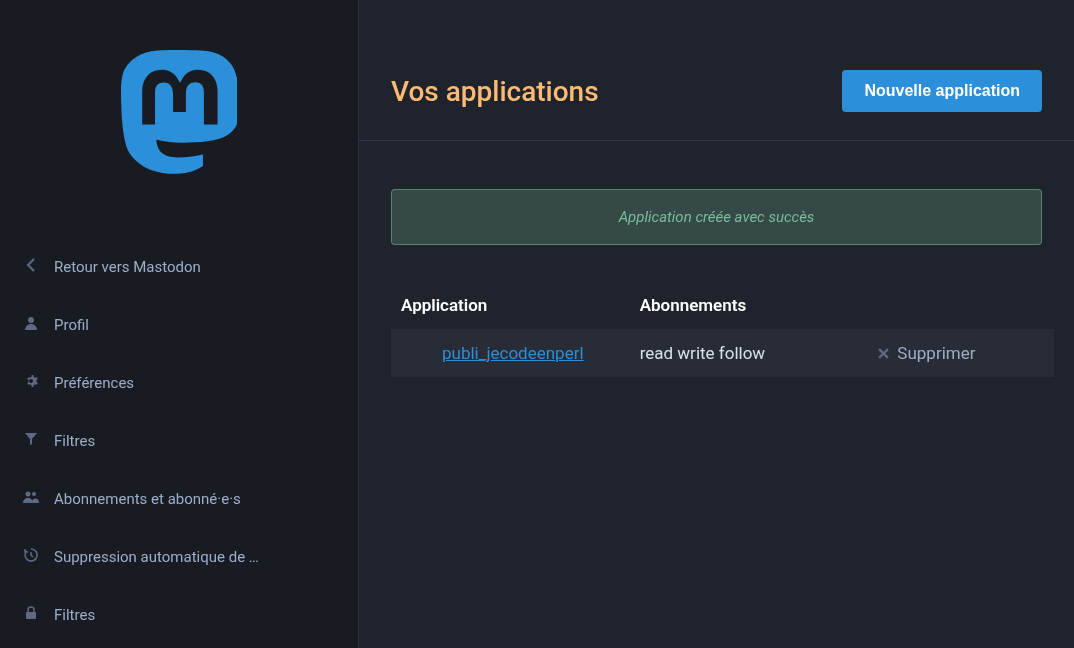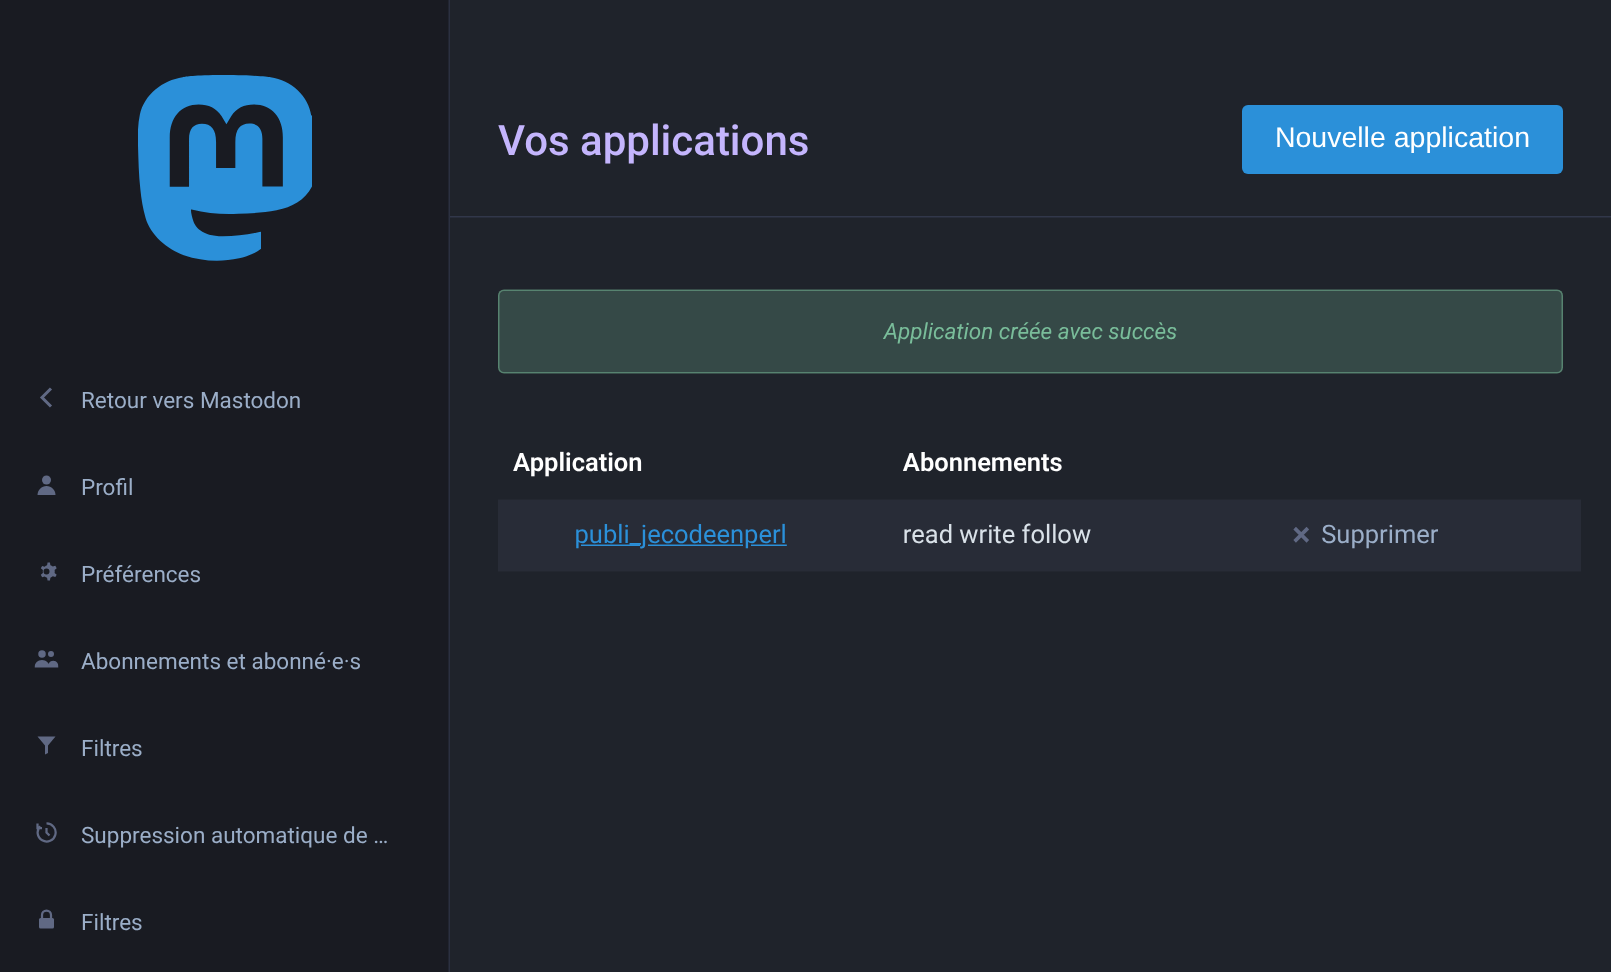--- a/index.html
+++ b/index.html
@@ -10,21 +10,21 @@
     body {
       font-family: -apple-system, BlinkMacSystemFont, "Segoe UI", Roboto, sans-serif;
       background: #191b22;
       color: #d9e1e8;
       width: 1074px;
       height: 648px;
       overflow: hidden;
       display: flex;
     }
     .sidebar {
-      width: 300px;
+      width: 359px;
       background: #191b22;
       border-right: 1px solid #2b3040;
       display: flex;
       flex-direction: column;
       overflow-y: auto;
     }
     .logo-area {
       padding: 50px 0 60px 0;
       display: flex;
       justify-content: center;
@@ -65,28 +65,28 @@
     .header-row {
       display: flex;
       align-items: center;
       justify-content: space-between;
       padding: 70px 32px 28px 32px;
       border-bottom: 1px solid #31374a;
     }
     .page-title {
       font-size: 28px;
       font-weight: 500;
-      color: #c4b5fd;
+      color: #fdba74;
     }
     .primary-btn {
       background: #2b90d9;
       color: #ffffff;
       border: none;
-      font-size: 19px;
-      font-weight: 400;
+      font-size: 16px;
+      font-weight: 700;
       padding: 12px 22px;
       border-radius: 4px;
       cursor: pointer;
     }
     .content-area {
       padding: 48px 32px 32px 20px;
     }
     .flash {
       background: rgba(121, 189, 154, 0.25);
       border: 1px solid rgba(121, 189, 154, 0.5);
@@ -173,36 +173,36 @@
       <span class="sidebar-icon">
         <svg width="14" height="14" viewBox="0 0 14 14">
             <path d="M7 9a2 2 0 100-4 2 2 0 000 4z M12.5 7a5.5 5.5 0 01-.1 1l1.4 1.1-.9 1.6-1.7-.5c-.5.4-1 .7-1.6.9L9.3 13H7.7l-.3-1.8c-.6-.2-1.1-.5-1.6-.9l-1.7.5-.9-1.6L4.6 8a5.5 5.5 0 010-2L3.2 4.9l.9-1.6 1.7.5c.5-.4 1-.7 1.6-.9L7.7 1h1.6l.3 1.8c.6.2 1.1.5 1.6.9l1.7-.5.9 1.6L12.4 6c.1.3.1.7.1 1z" fill="currentColor"></path>
           </svg>
       </span>
       <span class="sidebar-label">Préférences</span>
     </a>
 
     <a class="sidebar-item">
       <span class="sidebar-icon">
+        <svg width="14" height="14" viewBox="0 0 14 14">
+            <path d="M1 1h12L8 7v5l-2 1V7L1 1z" fill="currentColor"></path>
+          </svg>
+      </span>
+      <span class="sidebar-label">Filtres</span>
+    </a>
+
+    <a class="sidebar-item">
+      <span class="sidebar-icon">
         <svg width="16" height="14" viewBox="0 0 16 12">
             <circle cx="5" cy="3" r="2.5" fill="currentColor"></circle>
             <circle cx="11" cy="3" r="2" fill="currentColor"></circle>
             <path d="M0 12c0-3 2.2-5 5-5s5 2 5 5M9 12c0-2.5 1-4.5 3.5-4.5S16 9.5 16 12" fill="currentColor"></path>
           </svg>
       </span>
       <span class="sidebar-label">Abonnements et abonné·e·s</span>
-    </a>
-
-    <a class="sidebar-item">
-      <span class="sidebar-icon">
-        <svg width="14" height="14" viewBox="0 0 14 14">
-            <path d="M1 1h12L8 7v5l-2 1V7L1 1z" fill="currentColor"></path>
-          </svg>
-      </span>
-      <span class="sidebar-label">Filtres</span>
     </a>
 
     <a class="sidebar-item">
       <span class="sidebar-icon">
         <svg width="14" height="14" viewBox="0 0 14 14">
             <path d="M7 1a6 6 0 11-4.2 1.8M1 1v3h3M7 4v3l2 2" stroke="currentColor" stroke-width="1.5" fill="none"></path>
           </svg>
       </span>
       <span class="sidebar-label">Suppression automatique de …</span>
     </a>

